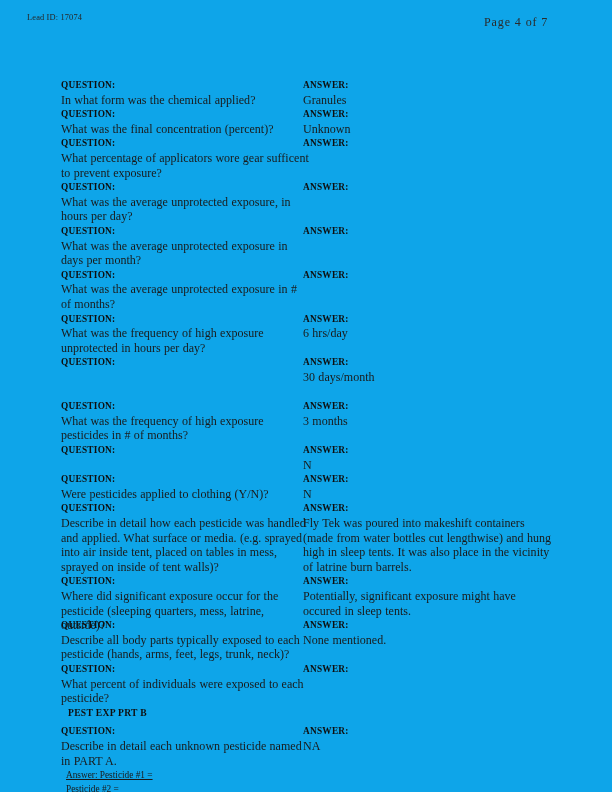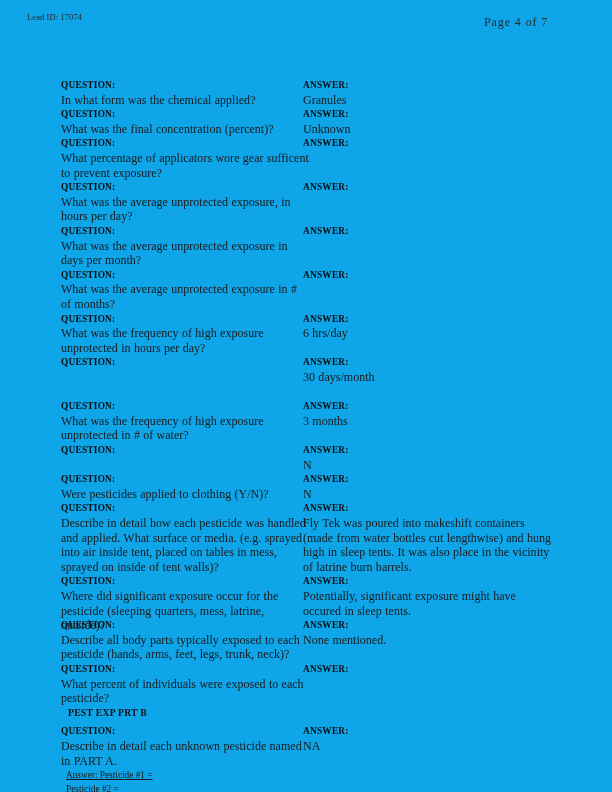--- a/index.html
+++ b/index.html
@@ -197,21 +197,21 @@
           <span class="lbl">QUESTION:</span>
         </div>
         <div class="col-a">
           <span class="lbl">ANSWER:</span>
           <span class="txt">30 days/month</span>
         </div>
       </div>
       <div class="qa-row" style="position: absolute; top: 321.2px; left: 0px; width: 100%;">
         <div class="col-q">
           <span class="lbl">QUESTION:</span>
-          <span class="txt">What was the frequency of high exposure unprotected in # of water?</span>
+          <span class="txt">What was the frequency of high exposure pesticides in # of months?</span>
         </div>
         <div class="col-a">
           <span class="lbl">ANSWER:</span>
           <span class="txt">3 months</span>
         </div>
       </div>
       <div class="qa-row" style="position: absolute; top: 365px; left: 0px; width: 100%;">
         <div class="col-q">
           <span class="lbl">QUESTION:</span>
         </div>

